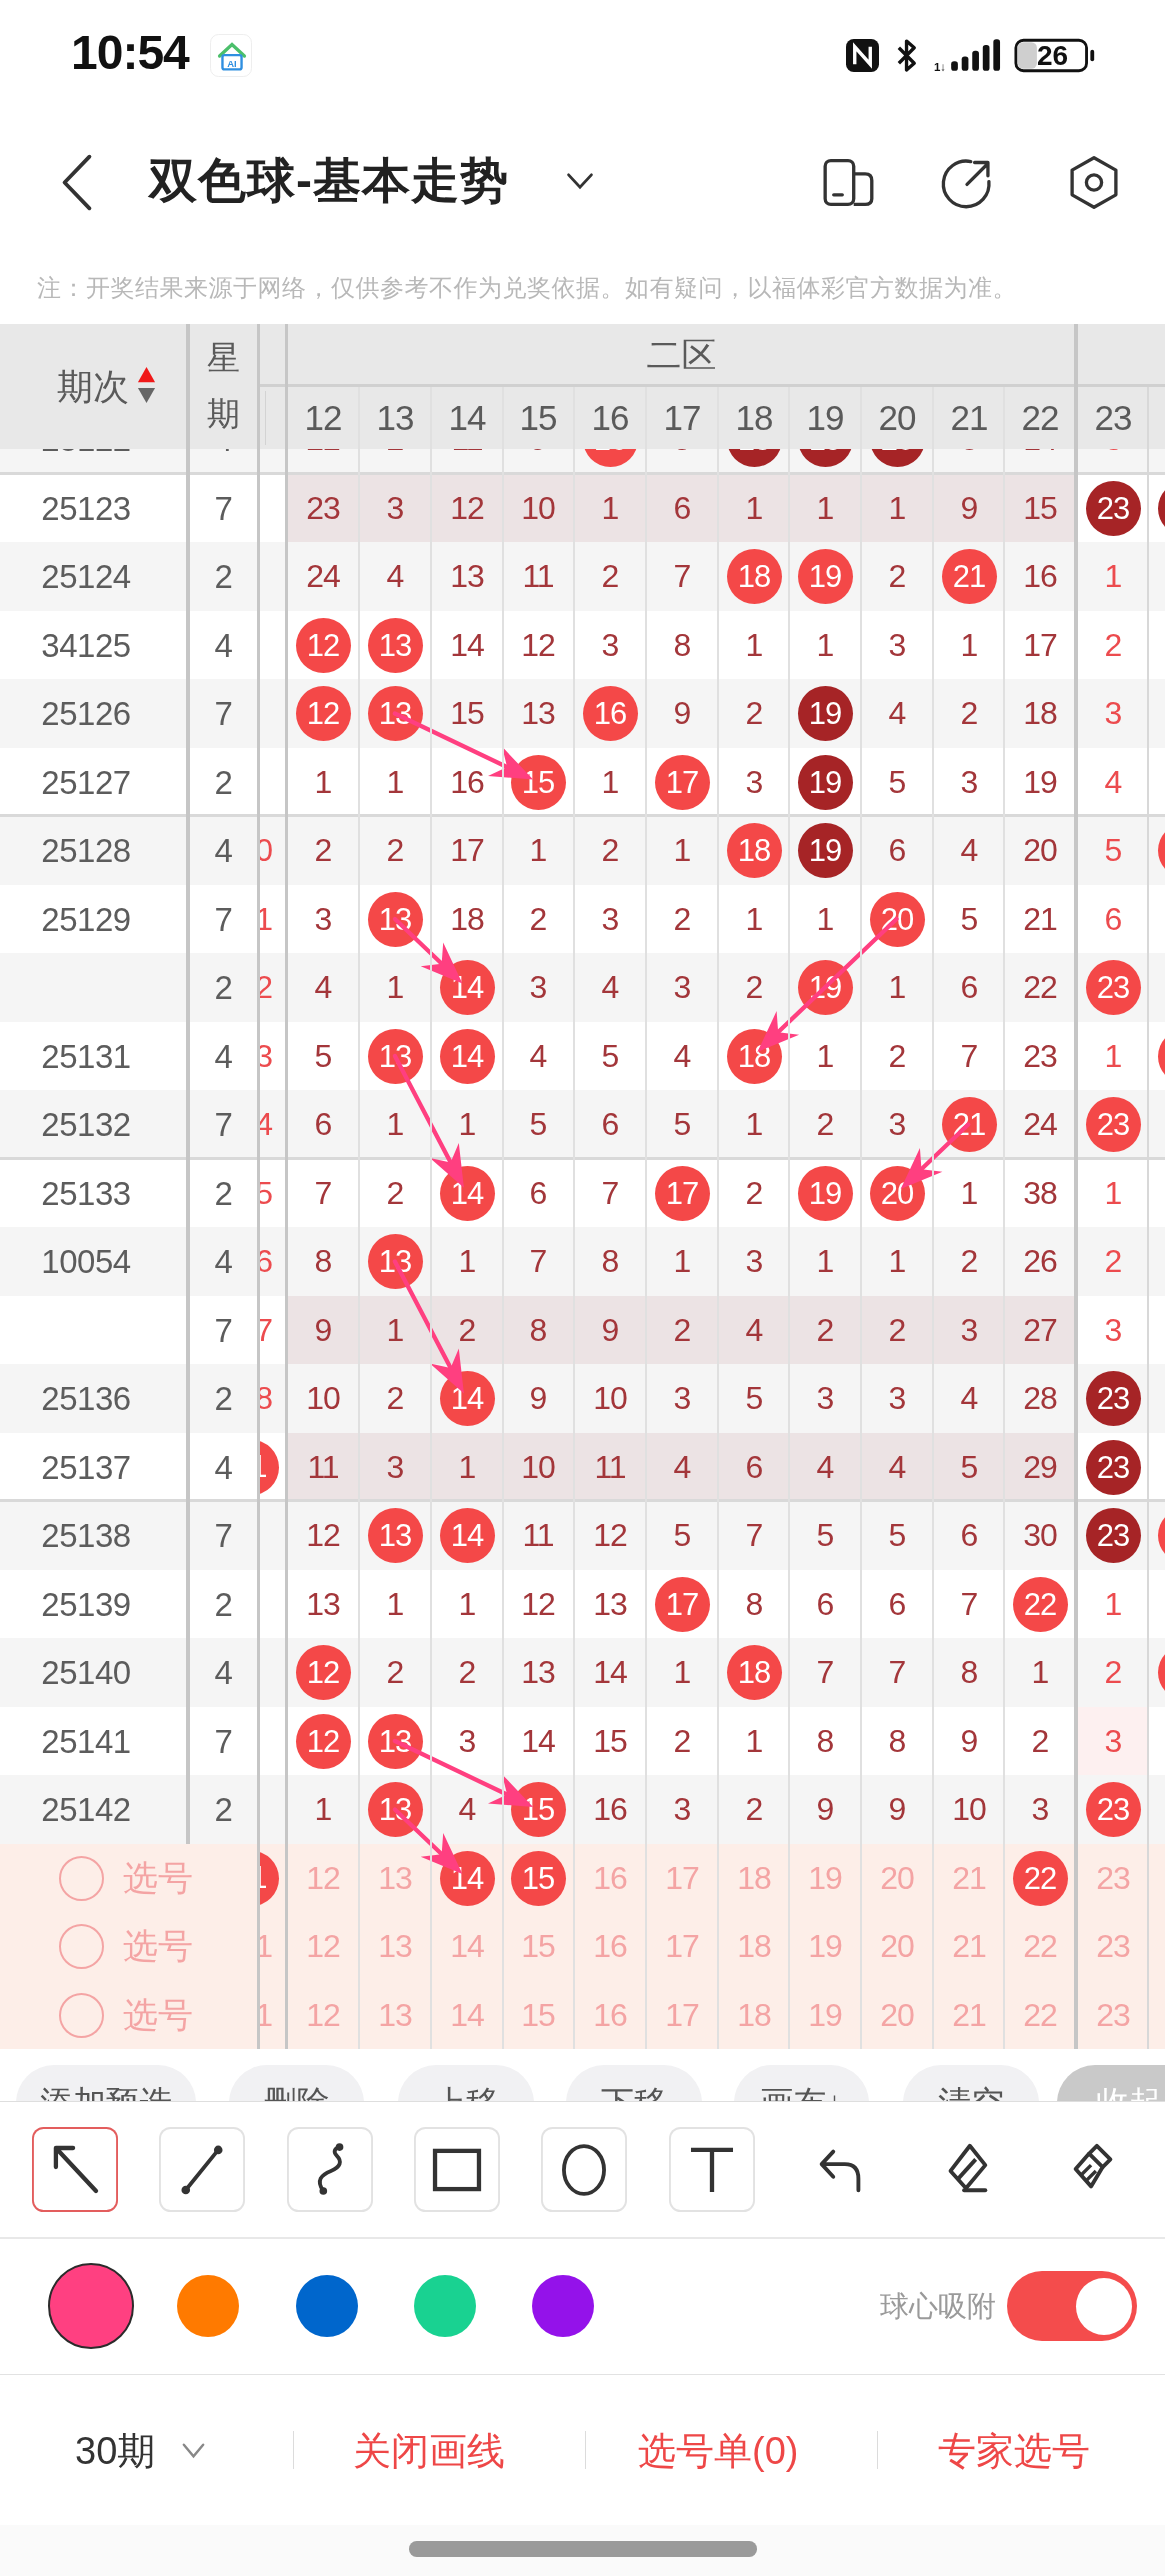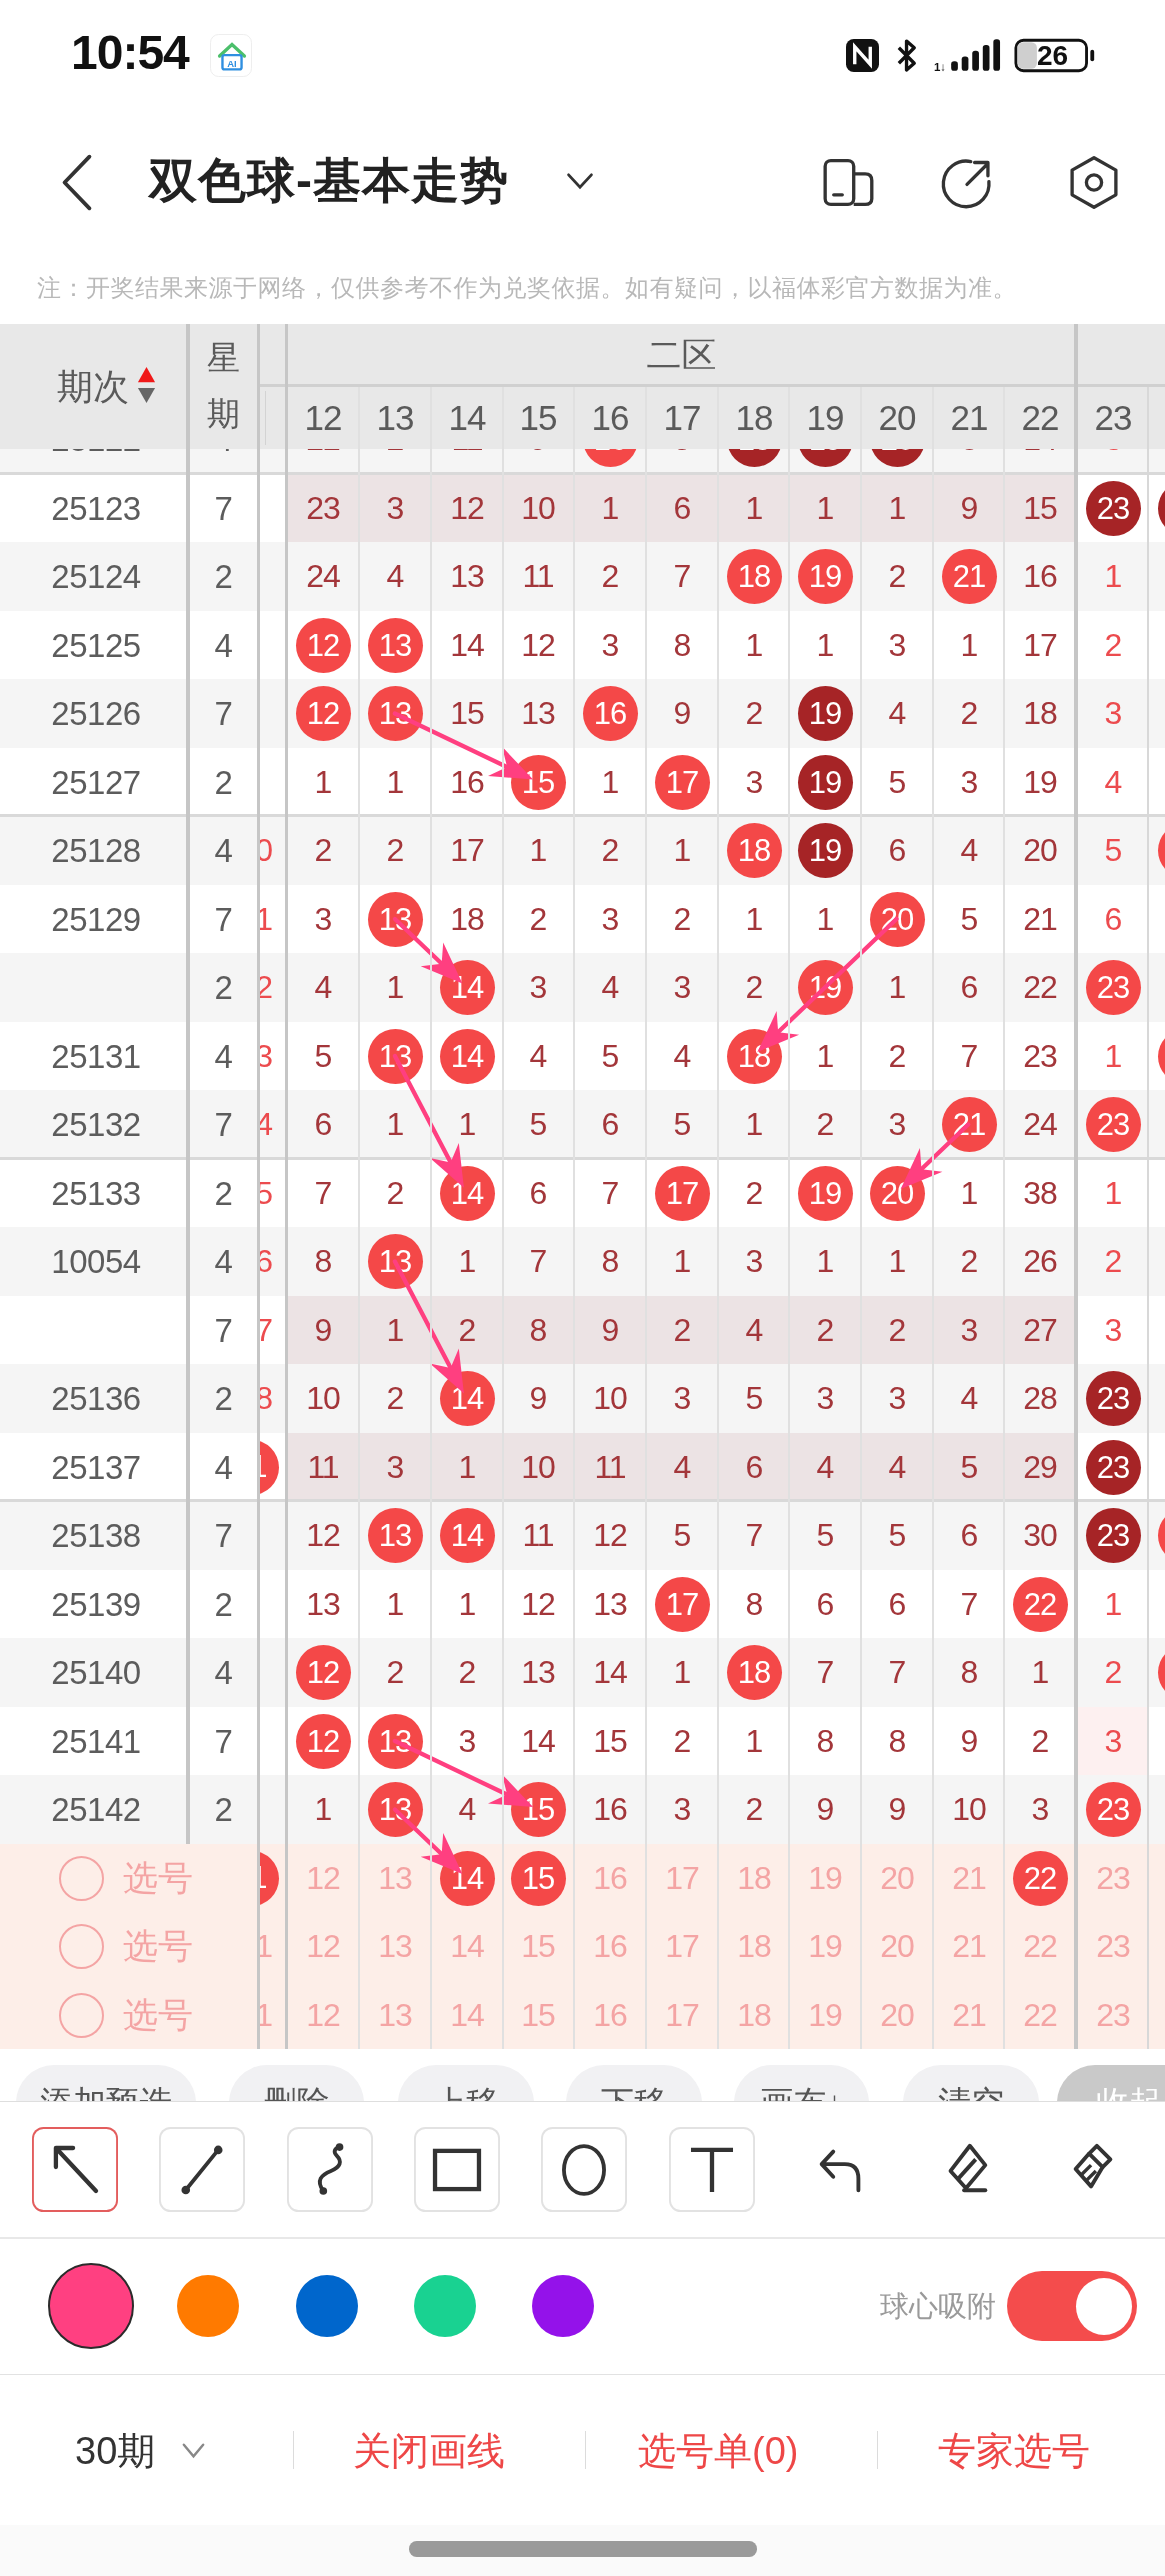--- a/index.html
+++ b/index.html
@@ -24,21 +24,21 @@
 #share-btn{left:938px}
 #settings-btn{left:1065px}
 #notice{left:37px;top:272px;font-size:24px;color:#b8b8b8;white-space:nowrap;letter-spacing:0.5px}
 
 #trend-table{left:0;top:324px;width:1165px;height:1725px;overflow:hidden}
 #trend-body{position:absolute;left:0;top:0;width:1165px;height:1725px;z-index:1}
 .row{position:absolute;left:0;width:1165px;height:69px}
 .row-gray{background:#f5f5f5}
 .row-white{background:#fff}
 .band{position:absolute;left:288px;top:0;width:787px;height:100%;background:#ece3e4}
-.pcell{position:absolute;left:14px;top:0;width:164px;height:100%;display:flex;align-items:center;justify-content:center;font-size:33px;color:#5c5c5c;letter-spacing:-0.5px}
+.pcell{position:absolute;left:4px;top:0;width:164px;height:100%;display:flex;align-items:center;justify-content:center;font-size:33px;color:#5c5c5c;letter-spacing:-0.5px}
 .wcell{left:190px;width:67px}
 .sliver{position:absolute;left:260px;top:0;width:25px;height:100%;overflow:hidden}
 .sliver .sv-txt{position:absolute;left:-4.8px;top:0;height:100%;display:flex;align-items:center;font-size:32px;color:#ec4b4e}
 .sliver .ball{position:absolute;left:-36px;top:6.7px}
 .cell{position:absolute;top:0;width:72px;height:100%;display:flex;align-items:center;justify-content:center;font-size:32px;color:#a3363a;letter-spacing:-1px}
 .cell.z23{color:#ec4b4e}
 .cell.tint{background:#fdf0f0}
 .ball{width:55px;height:55px;border-radius:50%;display:flex;align-items:center;justify-content:center;color:#fff;font-size:31px;letter-spacing:-1px}
 .ball-red{background:#f44848}
 .ball-dark{background:#a62426}
@@ -230,21 +230,21 @@
         </div>
         <div class="cell" style="left: 861px;">2</div>
         <div class="cell" style="left: 933px;">
           <span class="ball ball-red">21</span>
         </div>
         <div class="cell" style="left: 1004px;">16</div>
         <div class="cell z23" style="left: 1077px;">1</div>
         <div class="cell z23" style="left: 1149px;"></div>
       </div>
       <div class="row row-white" style="top: 287px;">
-        <div class="pcell">25125</div>
+        <div class="pcell">34125</div>
         <div class="pcell wcell">4</div>
         <div class="sliver"></div>
         <div class="cell" style="left: 287px;">
           <span class="ball ball-red">12</span>
         </div>
         <div class="cell" style="left: 359px;">
           <span class="ball ball-red">13</span>
         </div>
         <div class="cell" style="left: 431px;">14</div>
         <div class="cell" style="left: 502px;">12</div>

